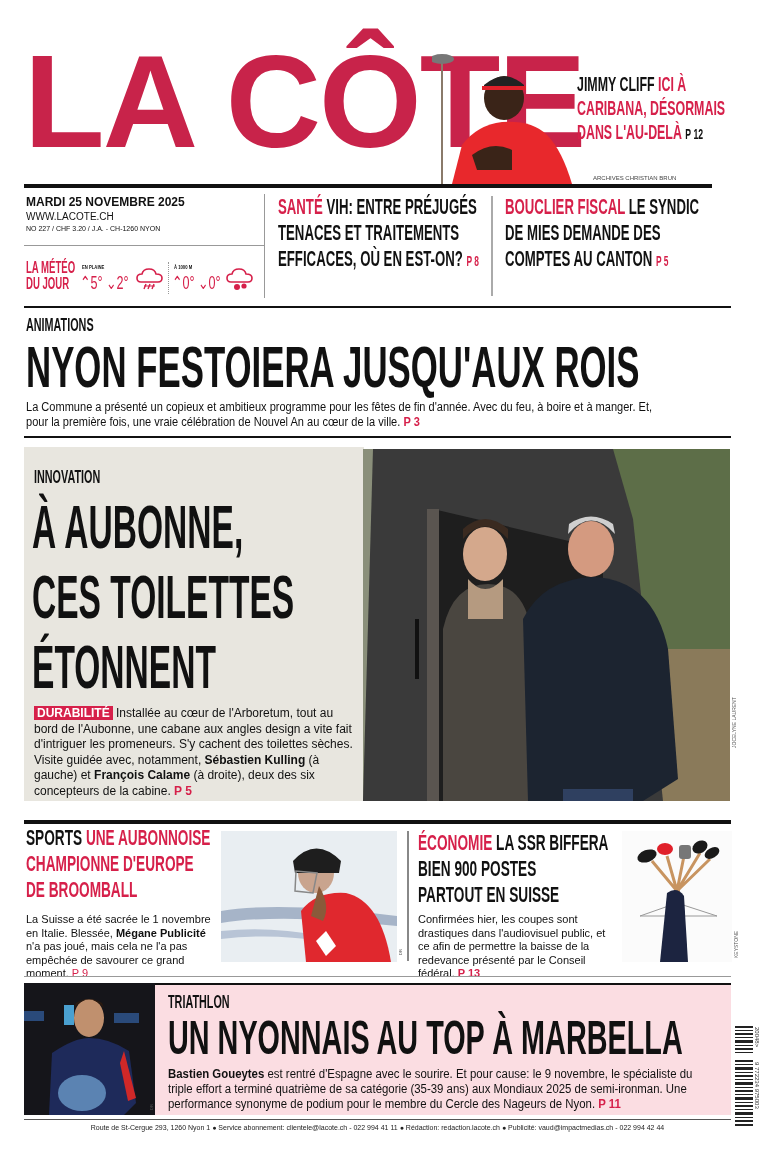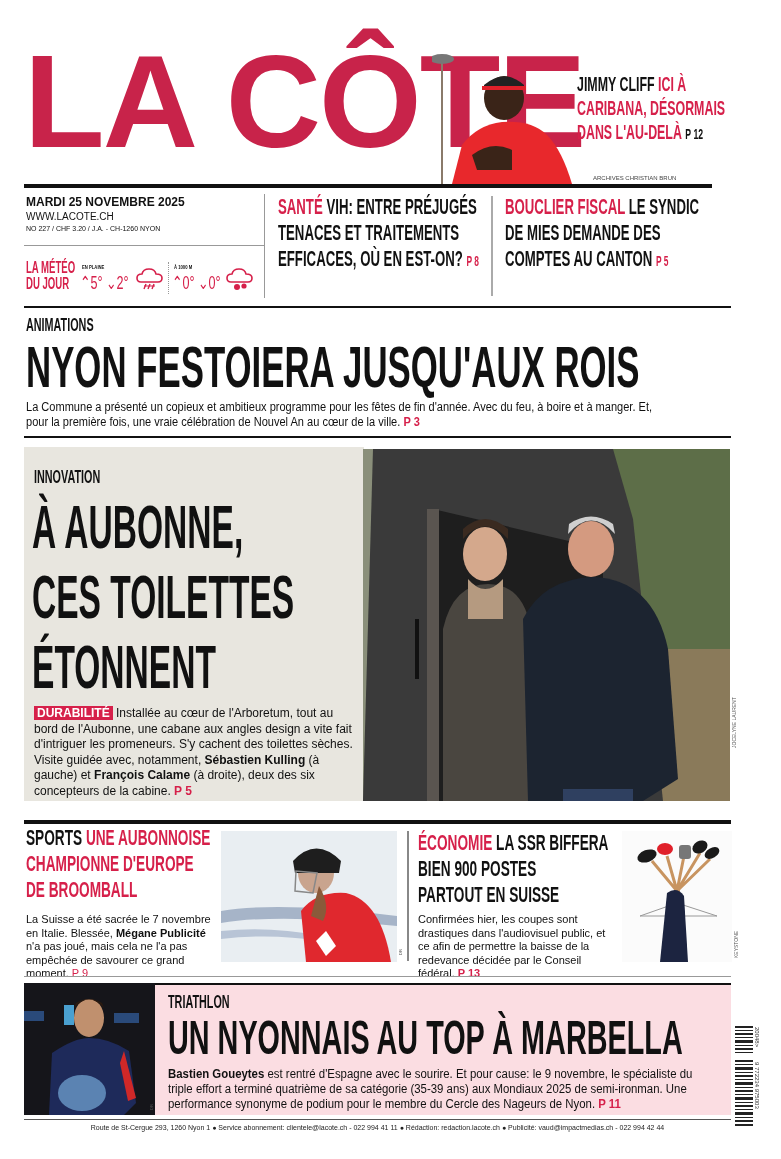--- a/index.html
+++ b/index.html
@@ -178,41 +178,41 @@
 </svg>
 <div id="credit-laurent">JOCELYNE LAURENT</div>
 
 <div class="hrule" style="top:820px;height:4px;"></div>
 
 <div id="sports-title">
   <span class="line"><span>SPORTS</span> <span class="red">UNE AUBONNOISE</span></span>
   <span class="line red">CHAMPIONNE D'EUROPE</span>
   <span class="line red">DE BROOMBALL</span>
 </div>
-<div id="sports-body"><span>La Suisse a été sacrée le 7 novembre en Italie. Blessée, </span><b>Mégane Publicité</b><span> n'a pas joué, mais cela ne l'a pas empêchée de savourer ce grand moment.</span> <span class="red" style="font-weight:400;">P 9</span></div>
+<div id="sports-body"><span>La Suisse a été sacrée le 1 novembre en Italie. Blessée, </span><b>Mégane Publicité</b><span> n'a pas joué, mais cela ne l'a pas empêchée de savourer ce grand moment.</span> <span class="red" style="font-weight:400;">P 9</span></div>
 <svg id="sports-photo" viewBox="0 0 176 131" preserveAspectRatio="none">
   <rect width="176" height="131" fill="#e9eef2"></rect>
   <path d="M0 80 Q60 70 176 85 L176 95 Q60 82 0 92 Z" fill="#a6b4c8"></path>
   <path d="M0 100 Q50 95 100 105 L100 110 Q50 102 0 108 Z" fill="#b8c4d6"></path>
   <path d="M85 131 L80 80 Q95 60 125 62 Q160 70 170 131 Z" fill="#e0282e"></path>
   <path d="M95 110 L105 100 L115 115 L105 125 Z" fill="#fff"></path>
   <ellipse cx="95" cy="42" rx="18" ry="20" fill="#c9a48e"></ellipse>
   <path d="M72 30 Q95 5 120 30 L118 42 L74 42 Z" fill="#1e1e1e"></path>
   <path d="M75 40 L74 60 L92 62 L96 42 Z" fill="none" stroke="#888" stroke-width="1.5"></path>
   <path d="M98 55 Q110 75 102 90 L90 85 Z" fill="#8a5a3a"></path>
 </svg>
 <div style="position:absolute;left:398px;top:955px;font-size:4px;color:#555;transform:rotate(-90deg);transform-origin:left top;">DR</div>
 <div id="vrule3"></div>
 
 <div id="eco-title">
   <span class="line"><span class="red">ÉCONOMIE</span> <span>LA SSR BIFFERA</span></span>
   <span class="line">BIEN 900 POSTES</span>
   <span class="line">PARTOUT EN SUISSE</span>
 </div>
-<div id="eco-body"><span>Confirmées hier, les coupes sont drastiques dans l'audiovisuel public, et ce afin de permettre la baisse de la redevance décidée par le Conseil fédéral.</span> <span class="red" style="font-weight:700;">P 13</span></div>
+<div id="eco-body"><span>Confirmées hier, les coupes sont drastiques dans l'audiovisuel public, et ce afin de permettre la baisse de la redevance présenté par le Conseil fédéral.</span> <span class="red" style="font-weight:700;">P 13</span></div>
 <svg id="eco-photo" viewBox="0 0 110 131" preserveAspectRatio="none">
   <rect width="110" height="131" fill="#fbfbfb"></rect>
   <path d="M55 60 L30 30 M55 60 L45 25 M55 60 L62 25 M55 60 L78 22 M55 60 L88 28" stroke="#c89460" stroke-width="3" fill="none"></path>
   <rect x="52" y="58" width="6" height="20" fill="#c89460"></rect>
   <ellipse cx="25" cy="25" rx="10" ry="6" fill="#1a1a1a" transform="rotate(-20 25 25)"></ellipse>
   <ellipse cx="43" cy="18" rx="8" ry="6" fill="#e0202a"></ellipse>
   <rect x="57" y="14" width="12" height="14" rx="3" fill="#777"></rect>
   <ellipse cx="78" cy="16" rx="8" ry="6" fill="#1a1a1a" transform="rotate(-30 78 16)"></ellipse>
   <ellipse cx="90" cy="22" rx="8" ry="5" fill="#1a1a1a" transform="rotate(-30 90 22)"></ellipse>
   <path d="M18 85 L55 72 L95 85 L18 85" stroke="#999" stroke-width="1" fill="none"></path>

